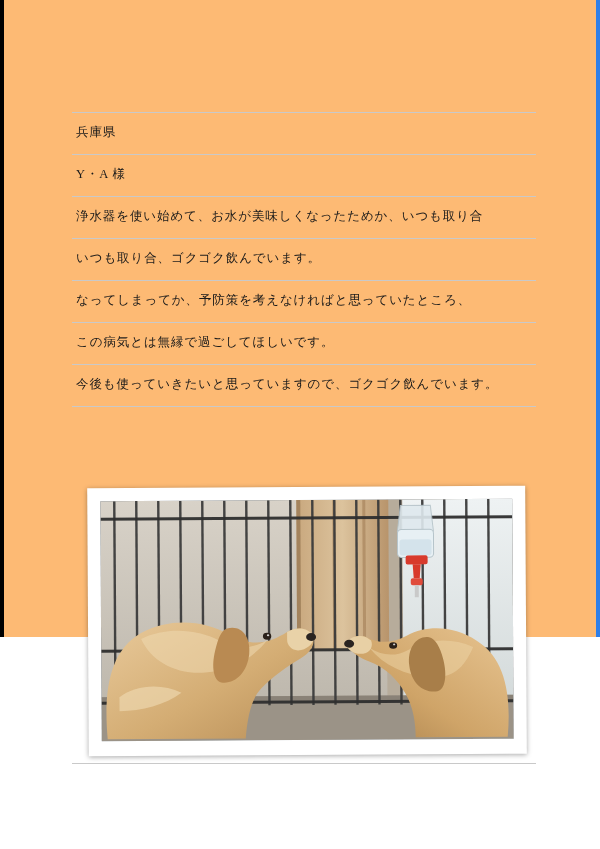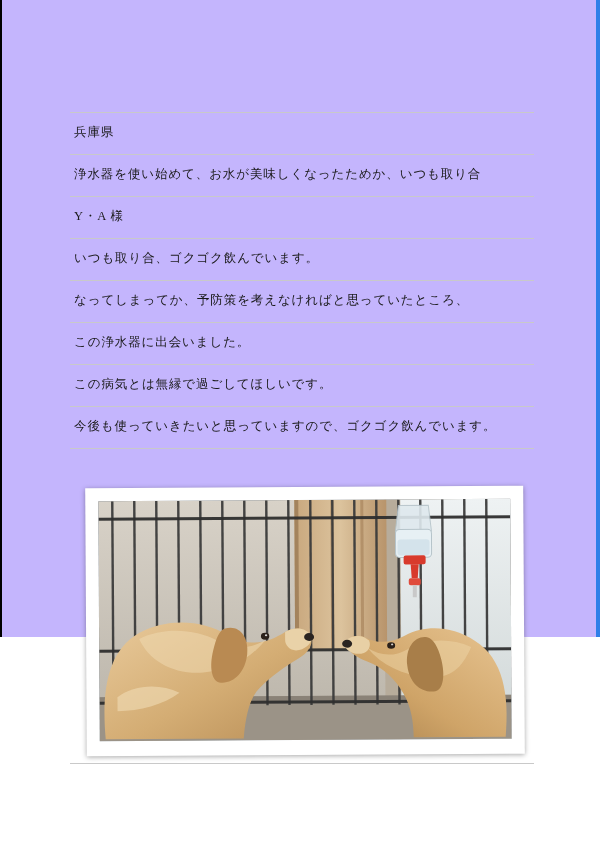--- a/index.html
+++ b/index.html
@@ -11,23 +11,23 @@
     height: 849px;
     background: #ffffff;
     font-family: "Liberation Sans", sans-serif;
     overflow: hidden;
   }
   #page {
     position: relative;
     width: 600px;
     height: 637px;
     box-sizing: border-box;
-    border-left: 2px solid #000000;
+    border-left: 4px solid #000000;
     border-right: 4px solid #2f7fe8;
-    background: #c4b5fd;
+    background: #fdba74;
   }
   .sheet {
     position: absolute;
     left: 68px;
     top: 112px;
     width: 464px;
   }
   .line-row {
     border-top: 1px solid #c9c9c9;
     height: 41px;
@@ -87,33 +87,30 @@
 <body>
 
 <div id="page">
 
   <div class="sheet">
 
     <div class="line-row">
       <div class="txt">兵庫県</div>
     </div>
     <div class="line-row">
+      <div class="txt">Y・A 様</div>
+    </div>
+    <div class="line-row">
       <div class="txt">浄水器を使い始めて、お水が美味しくなったためか、いつも取り合</div>
     </div>
     <div class="line-row">
-      <div class="txt">Y・A 様</div>
-    </div>
-    <div class="line-row">
       <div class="txt">いつも取り合、ゴクゴク飲んでいます。</div>
     </div>
     <div class="line-row">
       <div class="txt">なってしまってか、予防策を考えなければと思っていたところ、</div>
-    </div>
-    <div class="line-row">
-      <div class="txt">この浄水器に出会いました。</div>
     </div>
     <div class="line-row">
       <div class="txt">この病気とは無縁で過ごしてほしいです。</div>
     </div>
     <div class="line-row">
       <div class="txt">今後も使っていきたいと思っていますので、ゴクゴク飲んでいます。</div>
     </div>
     <div class="closing-rule"></div>
   </div>
 

